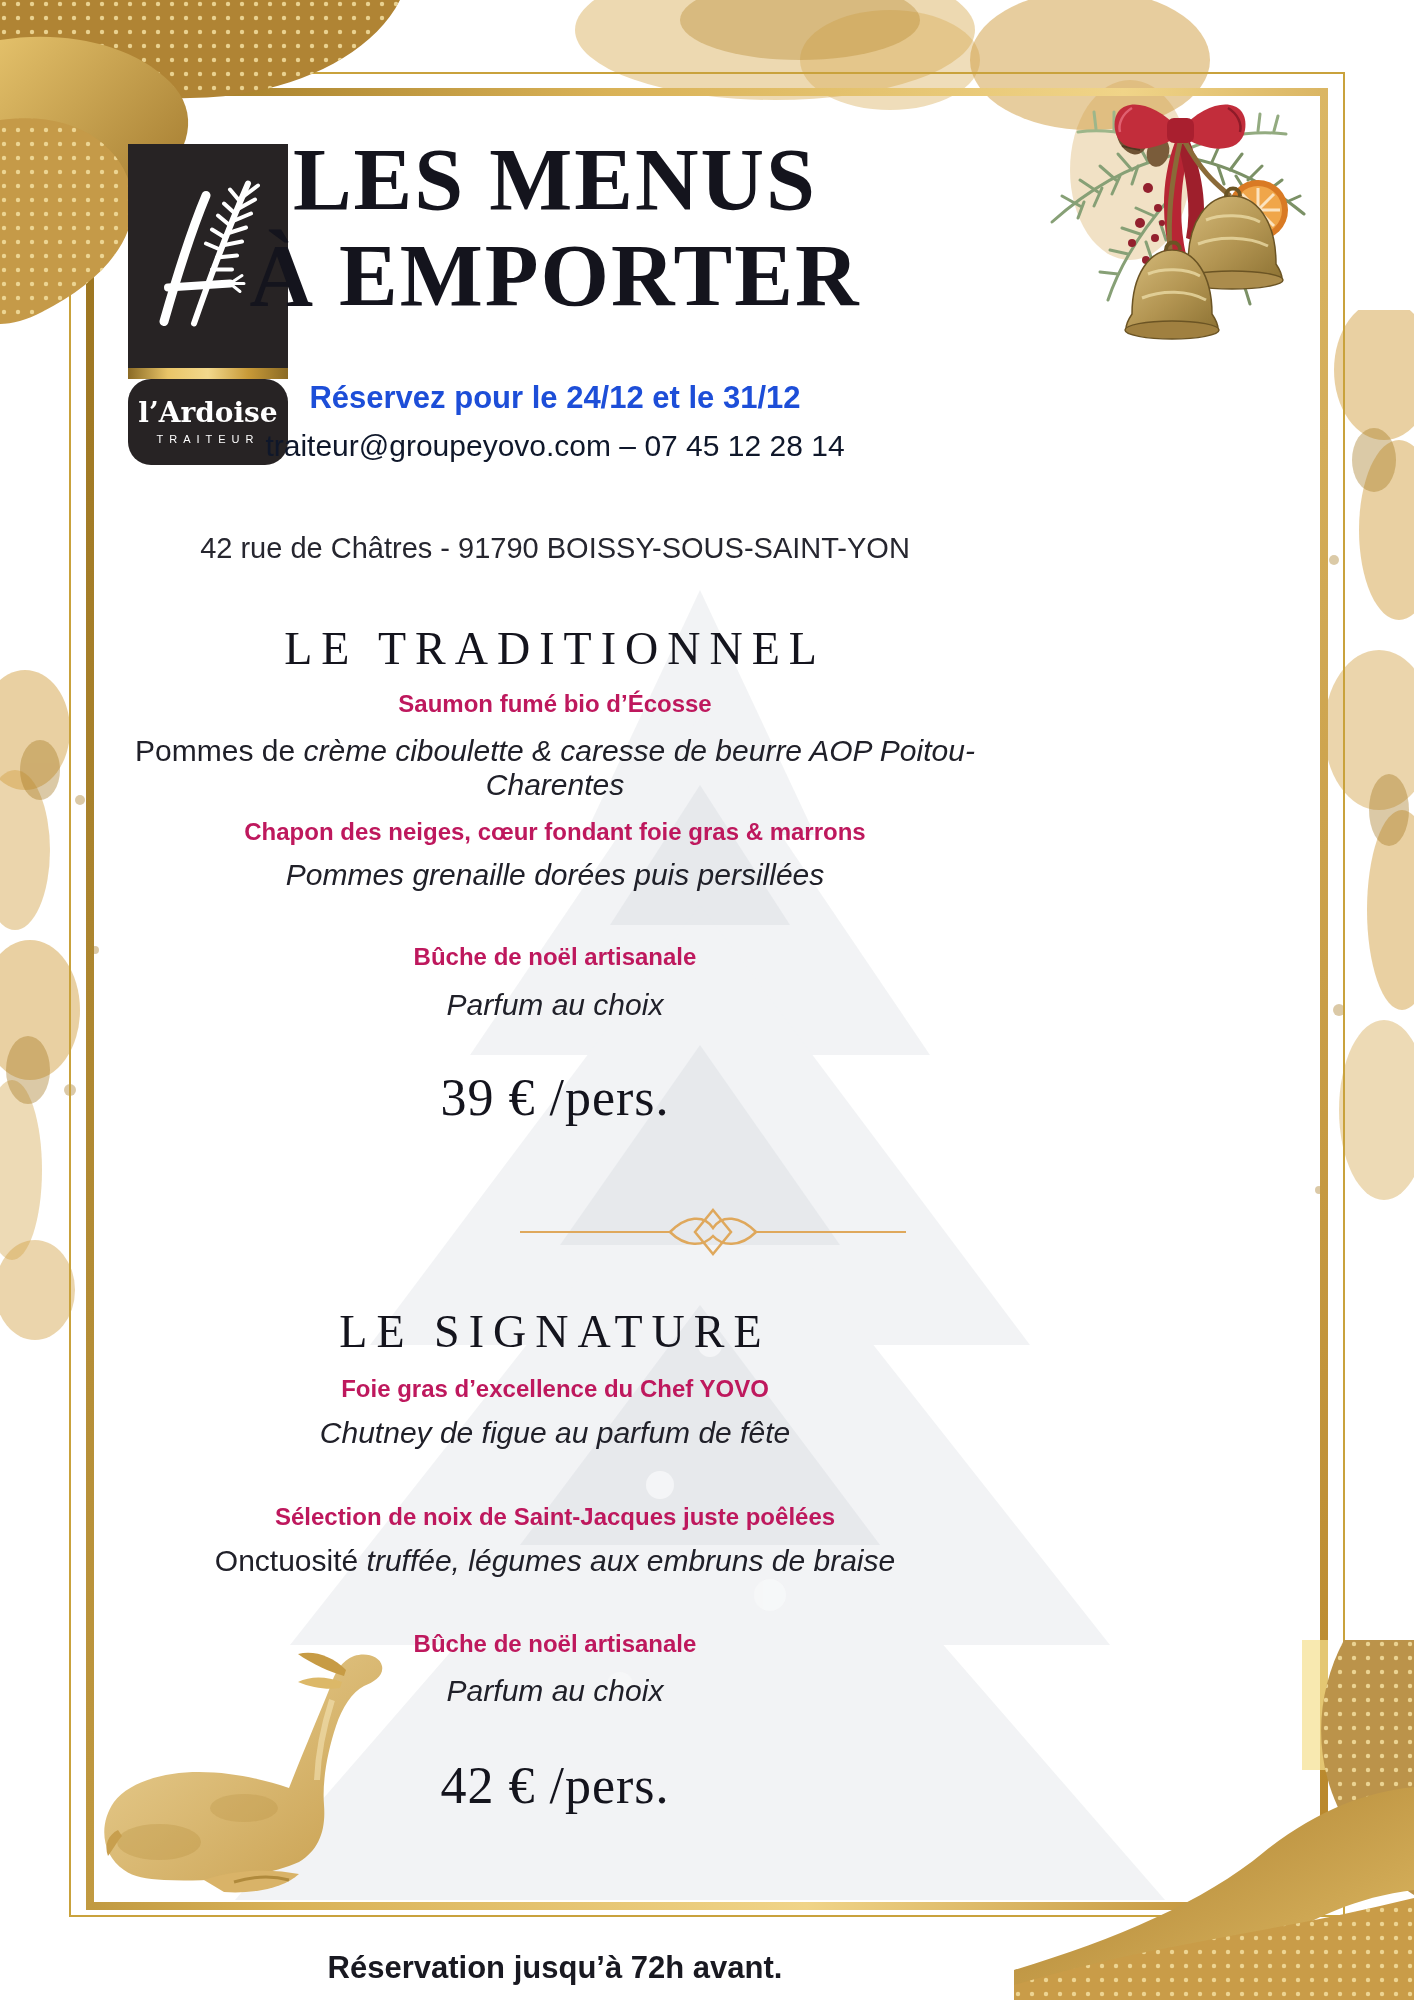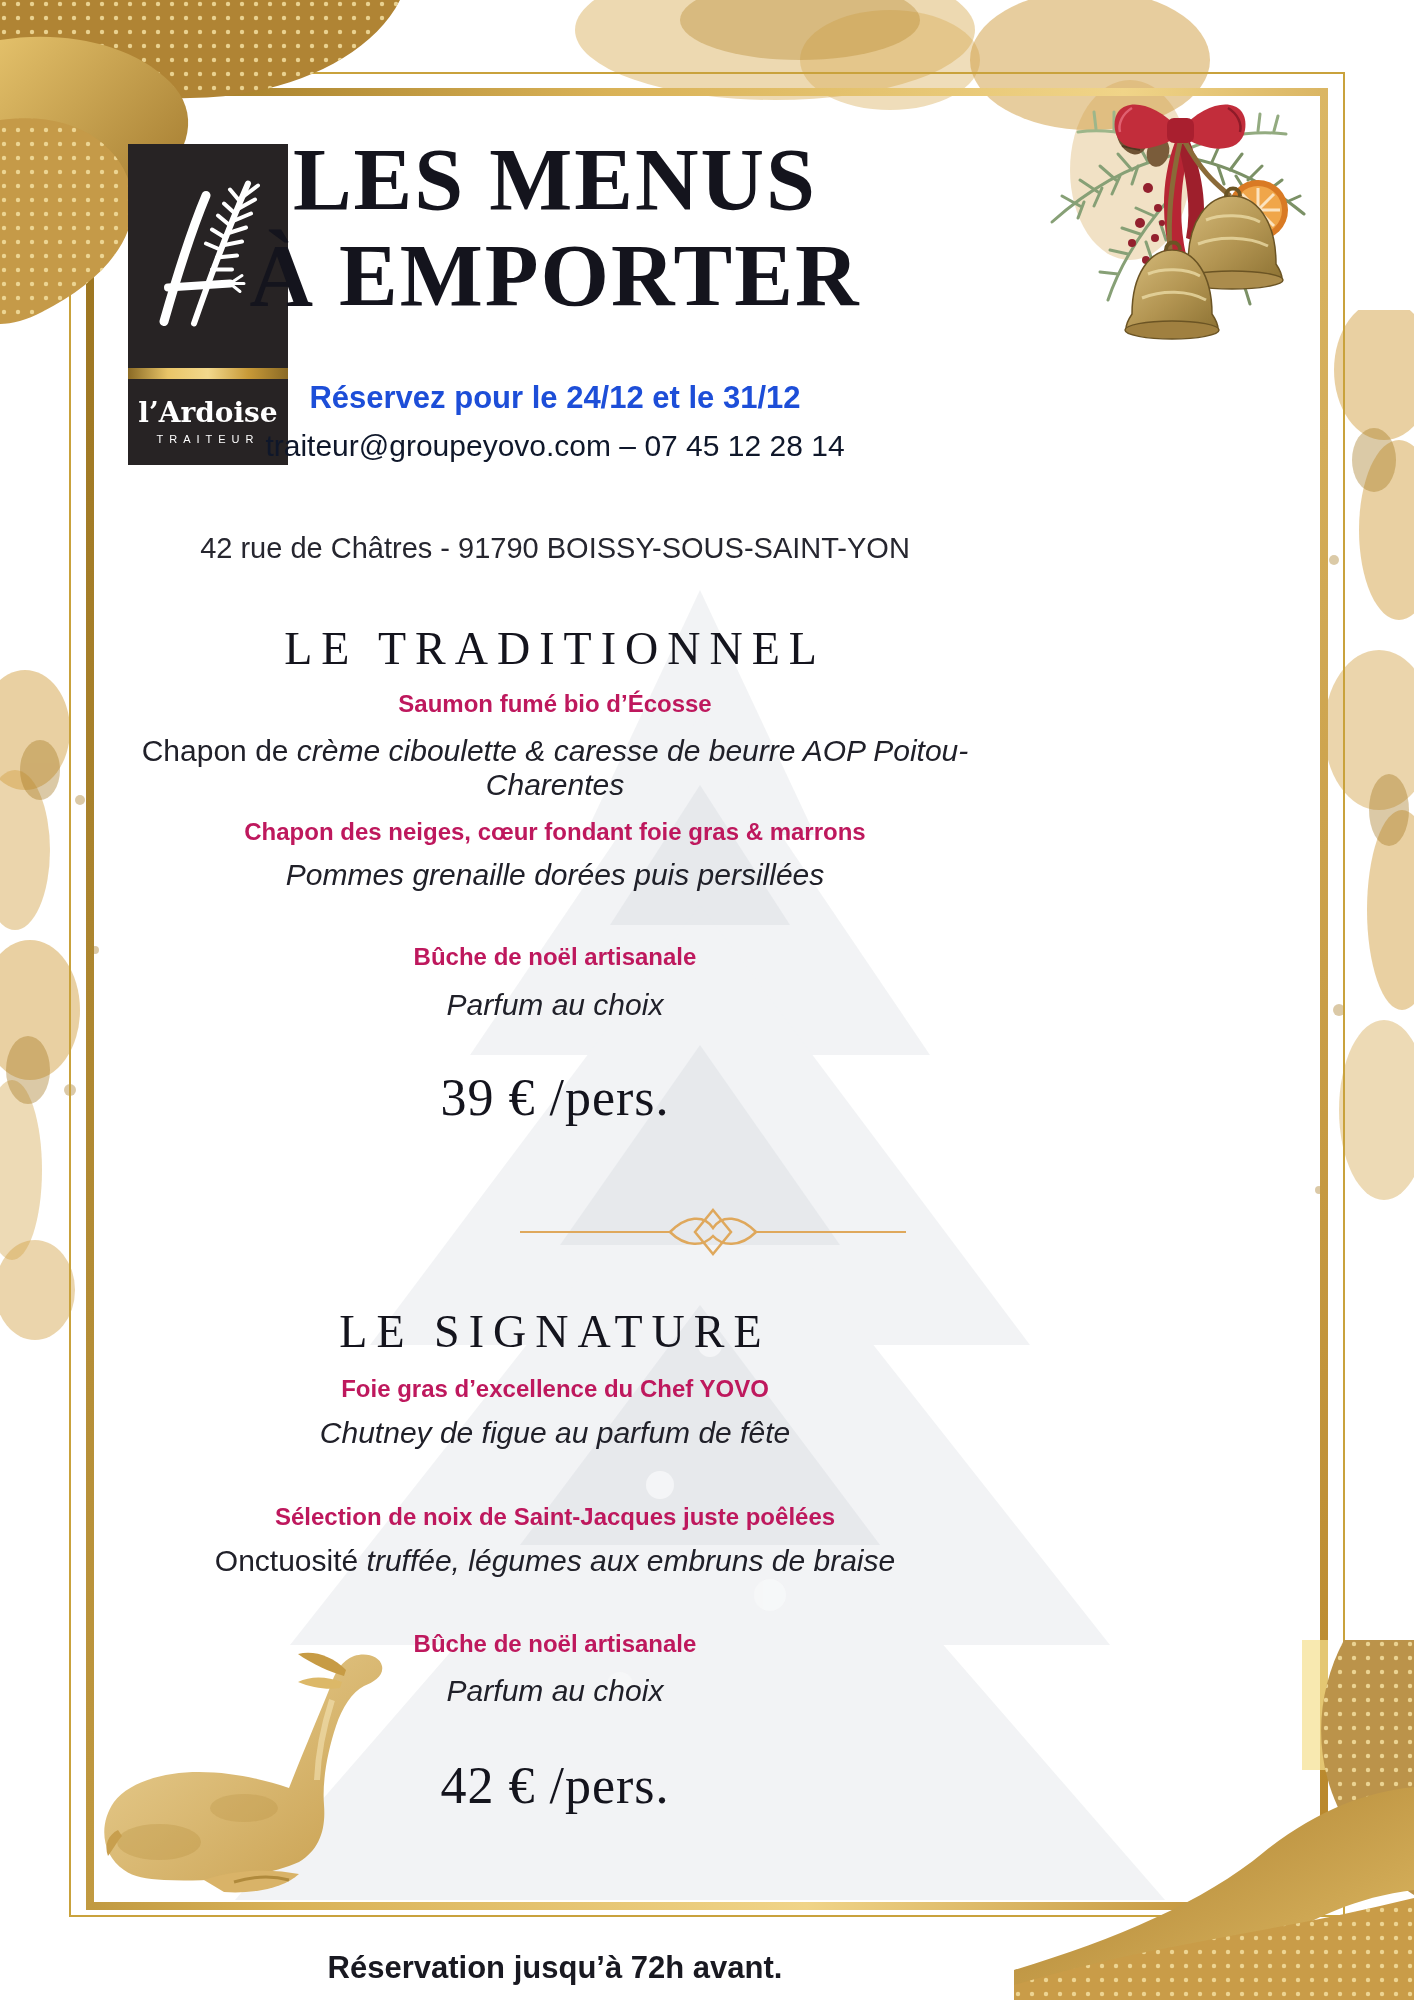--- a/index.html
+++ b/index.html
@@ -18,21 +18,21 @@
   .frame-inner{
     left:86px; top:88px; right:86px; bottom:90px;
     border:8px solid #c49a34;
     border-image:linear-gradient(100deg,#9a731f,#d9b257,#f0d488,#b8862a) 1;
     z-index:4;
   }
   
   .logo{left:128px; top:144px; width:160px; z-index:6;}
   .logo-top{height:224px; background:#272324; display:flex; align-items:center; justify-content:center;}
   .logo-stripe{height:11px; background:linear-gradient(90deg,#8a6a25,#e9c568,#f2d88c,#c89a38,#8a6a25);}
-  .logo-bottom{height:86px; background:#272324; display:flex; flex-direction:column; align-items:center; justify-content:center;}
+  .logo-bottom{height:86px; background:#272324; display:flex; flex-direction:column; align-items:center; justify-content:center;border-radius:23px;}
   .logo-name{font-family:"DejaVu Serif", serif; font-weight:bold; font-size:28px; color:#ffffff; line-height:1;}
   .logo-sub{font-size:11px; letter-spacing:6px; color:#ffffff; margin-top:7px; line-height:1;}
   
   .title-line{font-family:"Liberation Serif", serif; font-size:88px; font-weight:bold; letter-spacing:2px; line-height:1; color:#14141d; z-index:6;}
   .t-reserve{font-size:31px; font-weight:bold; color:#1d4ed8; z-index:6;}
   .t-contact{font-size:30px; color:#0f172a; z-index:6;}
   .t-address{font-size:29px; color:#26262f; z-index:6;}
   .m-name{font-family:"Liberation Serif", serif; font-size:46px; letter-spacing:9px; color:#14141d; z-index:6;}
   .i-title{font-size:24px; font-weight:bold; color:#be185d; z-index:6;}
   .i-desc{font-size:30px; color:#202029; z-index:6;}
@@ -277,21 +277,21 @@
 
   <div class="abs ctr title-line" style="top:136px;">LES MENUS</div>
   <div class="abs ctr title-line" style="top:232px;">À EMPORTER</div>
   <div class="abs ctr t-reserve" style="top:380px;">Réservez pour le 24/12 et le 31/12</div>
   <div class="abs ctr t-contact" style="top:429px;">traiteur@groupeyovo.com – 07 45 12 28 14</div>
   <div class="abs ctr t-address" style="top:532px;">42 rue de Châtres - 91790 BOISSY-SOUS-SAINT-YON</div>
 
   <div class="abs ctr m-name" style="top:622px;">LE TRADITIONNEL</div>
 
   <div class="abs ctr i-title" style="top:690px;">Saumon fumé bio d’Écosse</div>
-  <div class="abs ctr i-desc" style="top:734px;"><span>Chapon de </span><span class="it">crème ciboulette &amp; caresse de beurre AOP Poitou-Charentes</span></div>
+  <div class="abs ctr i-desc" style="top:734px;"><span>Pommes de </span><span class="it">crème ciboulette &amp; caresse de beurre AOP Poitou-Charentes</span></div>
 
   <div class="abs ctr i-title" style="top:818px;">Chapon des neiges, cœur fondant foie gras &amp; marrons</div>
   <div class="abs ctr i-desc" style="top:858px;"><span></span><span class="it">Pommes grenaille dorées puis persillées</span></div>
 
   <div class="abs ctr i-title" style="top:943px;">Bûche de noël artisanale</div>
   <div class="abs ctr i-desc" style="top:988px;"><span></span><span class="it">Parfum au choix</span></div>
 
   <div class="abs ctr m-price" style="top:1068px;">39 € /pers.</div>
 
   <svg class="abs z6" style="left:518px; top:1200px;" width="390" height="64" viewBox="0 0 390 64">

